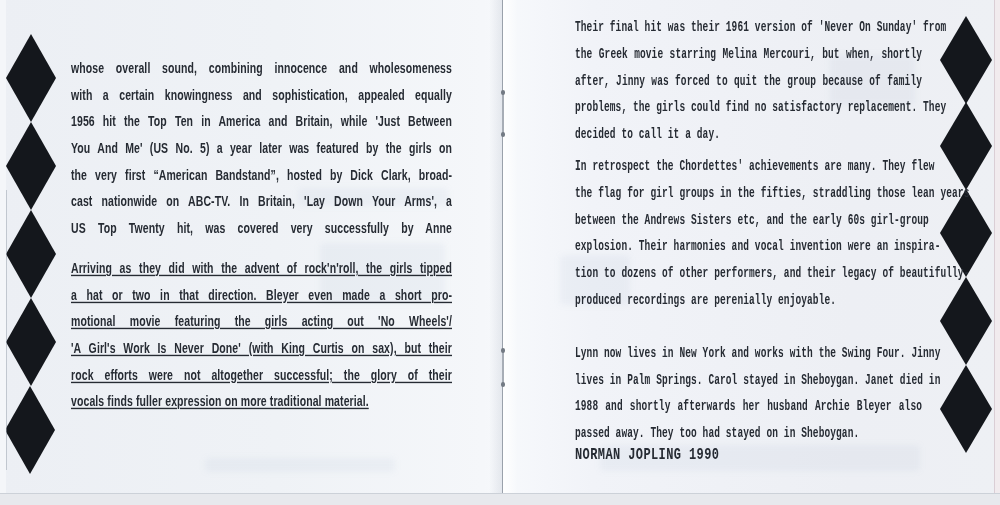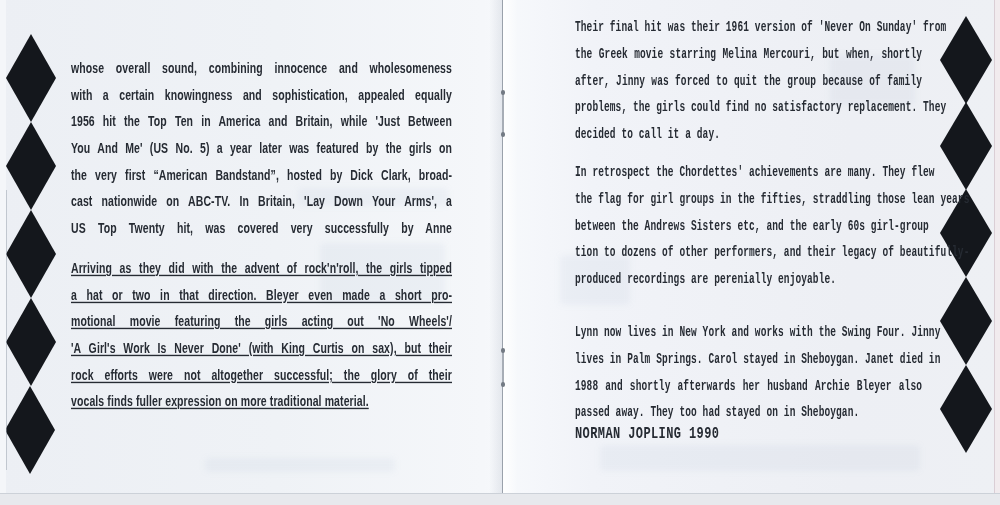--- a/index.html
+++ b/index.html
@@ -44,21 +44,21 @@
   .dl{left:6px;width:50px;height:88px;}
   .dl1{top:34px;} .dl2{top:122px;} .dl3{top:210px;} .dl4{top:298px;} .dl5{top:386px;left:5px;}
   .dr{left:940px;width:52px;height:88px;}
   .dr1{top:16px;} .dr2{top:102px;} .dr3{top:189px;} .dr4{top:277px;} .dr5{top:365px;}
   
   .col{position:absolute;color:#262b33;}
   .col-left{left:71px;top:15px;width:381px;margin-top:40px;}
   .col-right{left:575px;top:15px;width:347px;}
   .para{margin:0;}
   .col-left .para + .para{margin-top:13px;text-decoration:underline;}
-  .col-right .p2{margin-top:11px;}
+  .col-right .p2{margin-top:5px;}
   .col-right .p3{margin-top:26px;}
   .ln{height:26.7px;}
   .col-right .ln{height:26.8px;font-family:Liberation Mono, monospace;}
   .ln > span{
     display:block;
     font-weight:bold;
     text-align:justify;
     text-align-last:justify;
     -moz-text-align-last:justify;
     white-space:nowrap;
@@ -183,20 +183,23 @@
       <div class="ln">
           <span>In retrospect the Chordettes' achievements are many. They flew</span>
         </div>
       <div class="ln">
           <span>the flag for girl groups in the fifties, straddling those lean years</span>
         </div>
       <div class="ln">
           <span>between the Andrews Sisters etc, and the early 60s girl-group</span>
         </div>
       <div class="ln">
+          <span>explosion. Their harmonies and vocal invention were an inspira-</span>
+        </div>
+      <div class="ln">
           <span>tion to dozens of other performers, and their legacy of beautifully-</span>
         </div>
       <div class="ln ln-last">
           <span>produced recordings are perenially enjoyable.</span>
         </div>
     </div>
     <div class="para p3">
       <div class="ln">
           <span>Lynn now lives in New York and works with the Swing Four. Jinny</span>
         </div>

